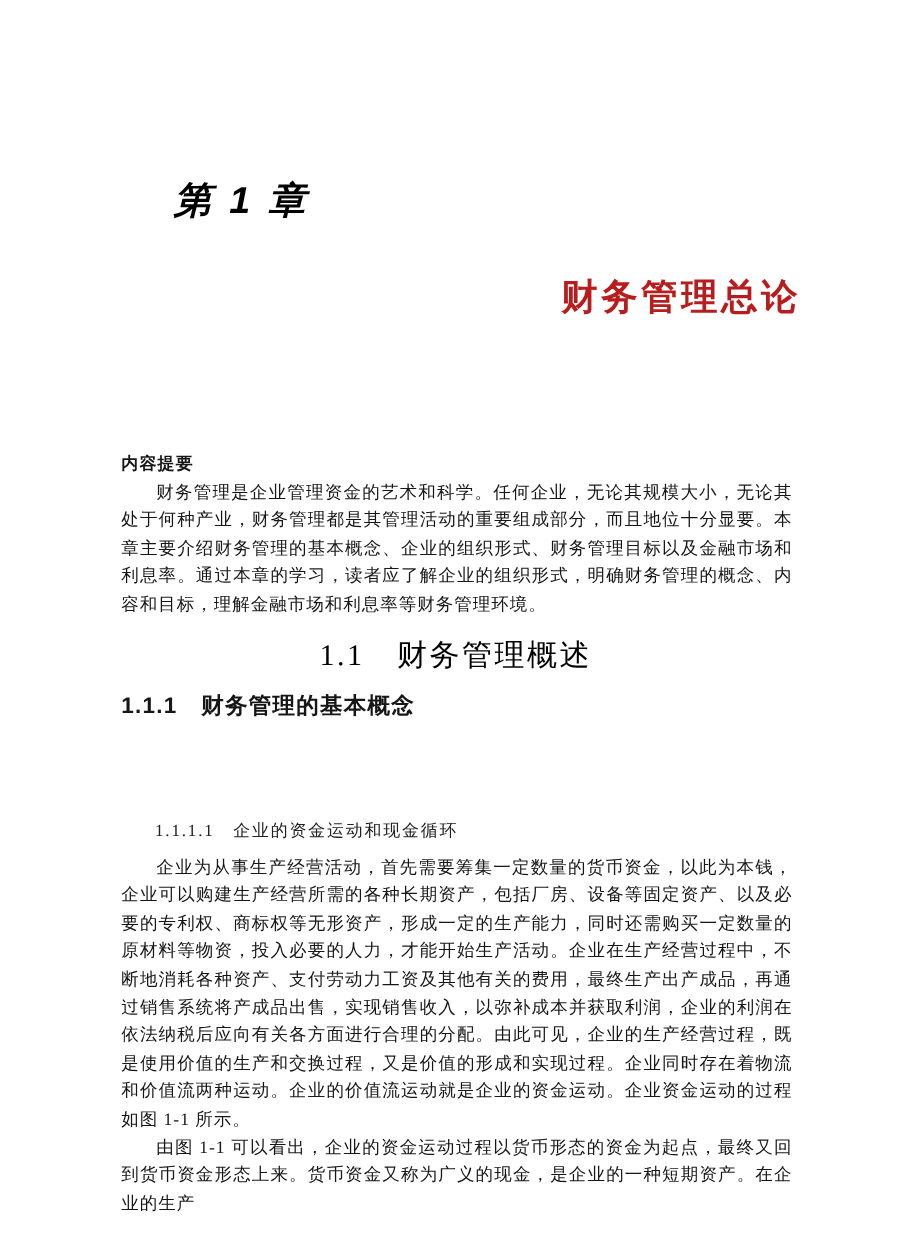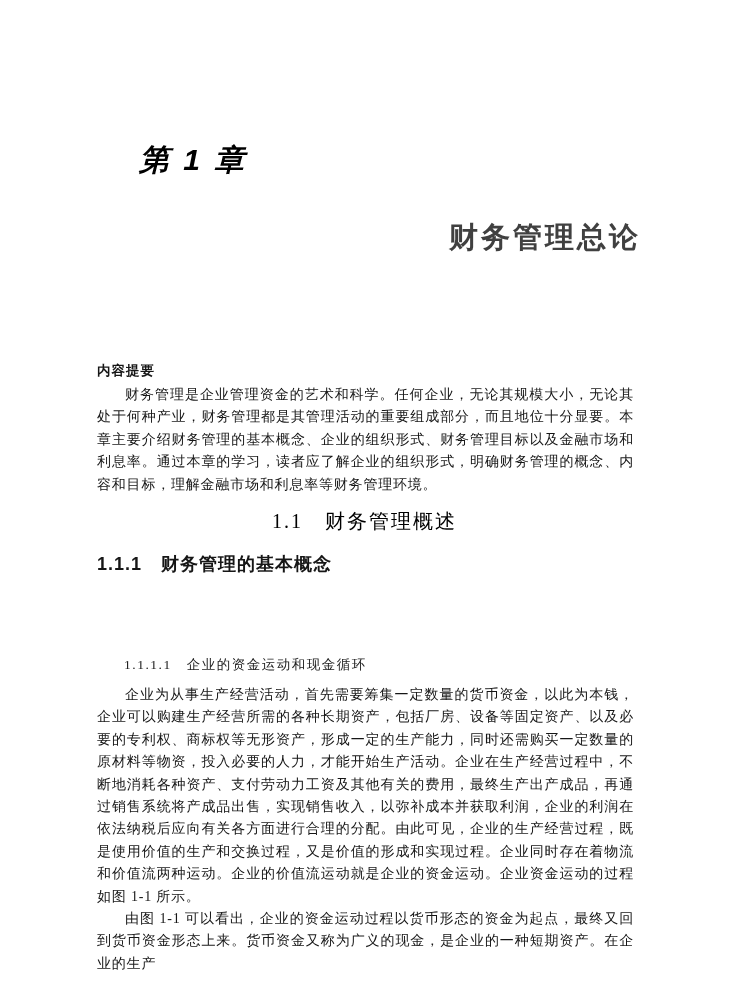--- a/index.html
+++ b/index.html
@@ -32,21 +32,21 @@
     color: #000;
     text-align: right;
   }
   .chapter-title {
     position: absolute;
     right: 88px;
     top: 218px;
     font-size: 29px;
     font-weight: bold;
     letter-spacing: 3px;
-    color: #404040;
+    color: #b91c1c;
   }
   .summary-heading {
     position: absolute;
     left: 97px;
     top: 362px;
     font-family: "Liberation Sans", "DejaVu Sans", sans-serif;
     font-size: 13.5px;
     font-weight: bold;
     letter-spacing: 1px;
   }
@@ -63,21 +63,21 @@
     top: 384px;
     width: 537px;
     text-indent: 2em;
   }
   .section-heading {
     position: absolute;
     left: 0;
     top: 508px;
     width: 729px;
     text-align: center;
-    font-size: 20px;
+    font-size: 24px;
     letter-spacing: 2px;
     color: #000;
   }
   .subsection-heading {
     position: absolute;
     left: 97px;
     top: 552px;
     font-family: "Liberation Sans", "DejaVu Sans", sans-serif;
     font-size: 18px;
     font-weight: bold;

